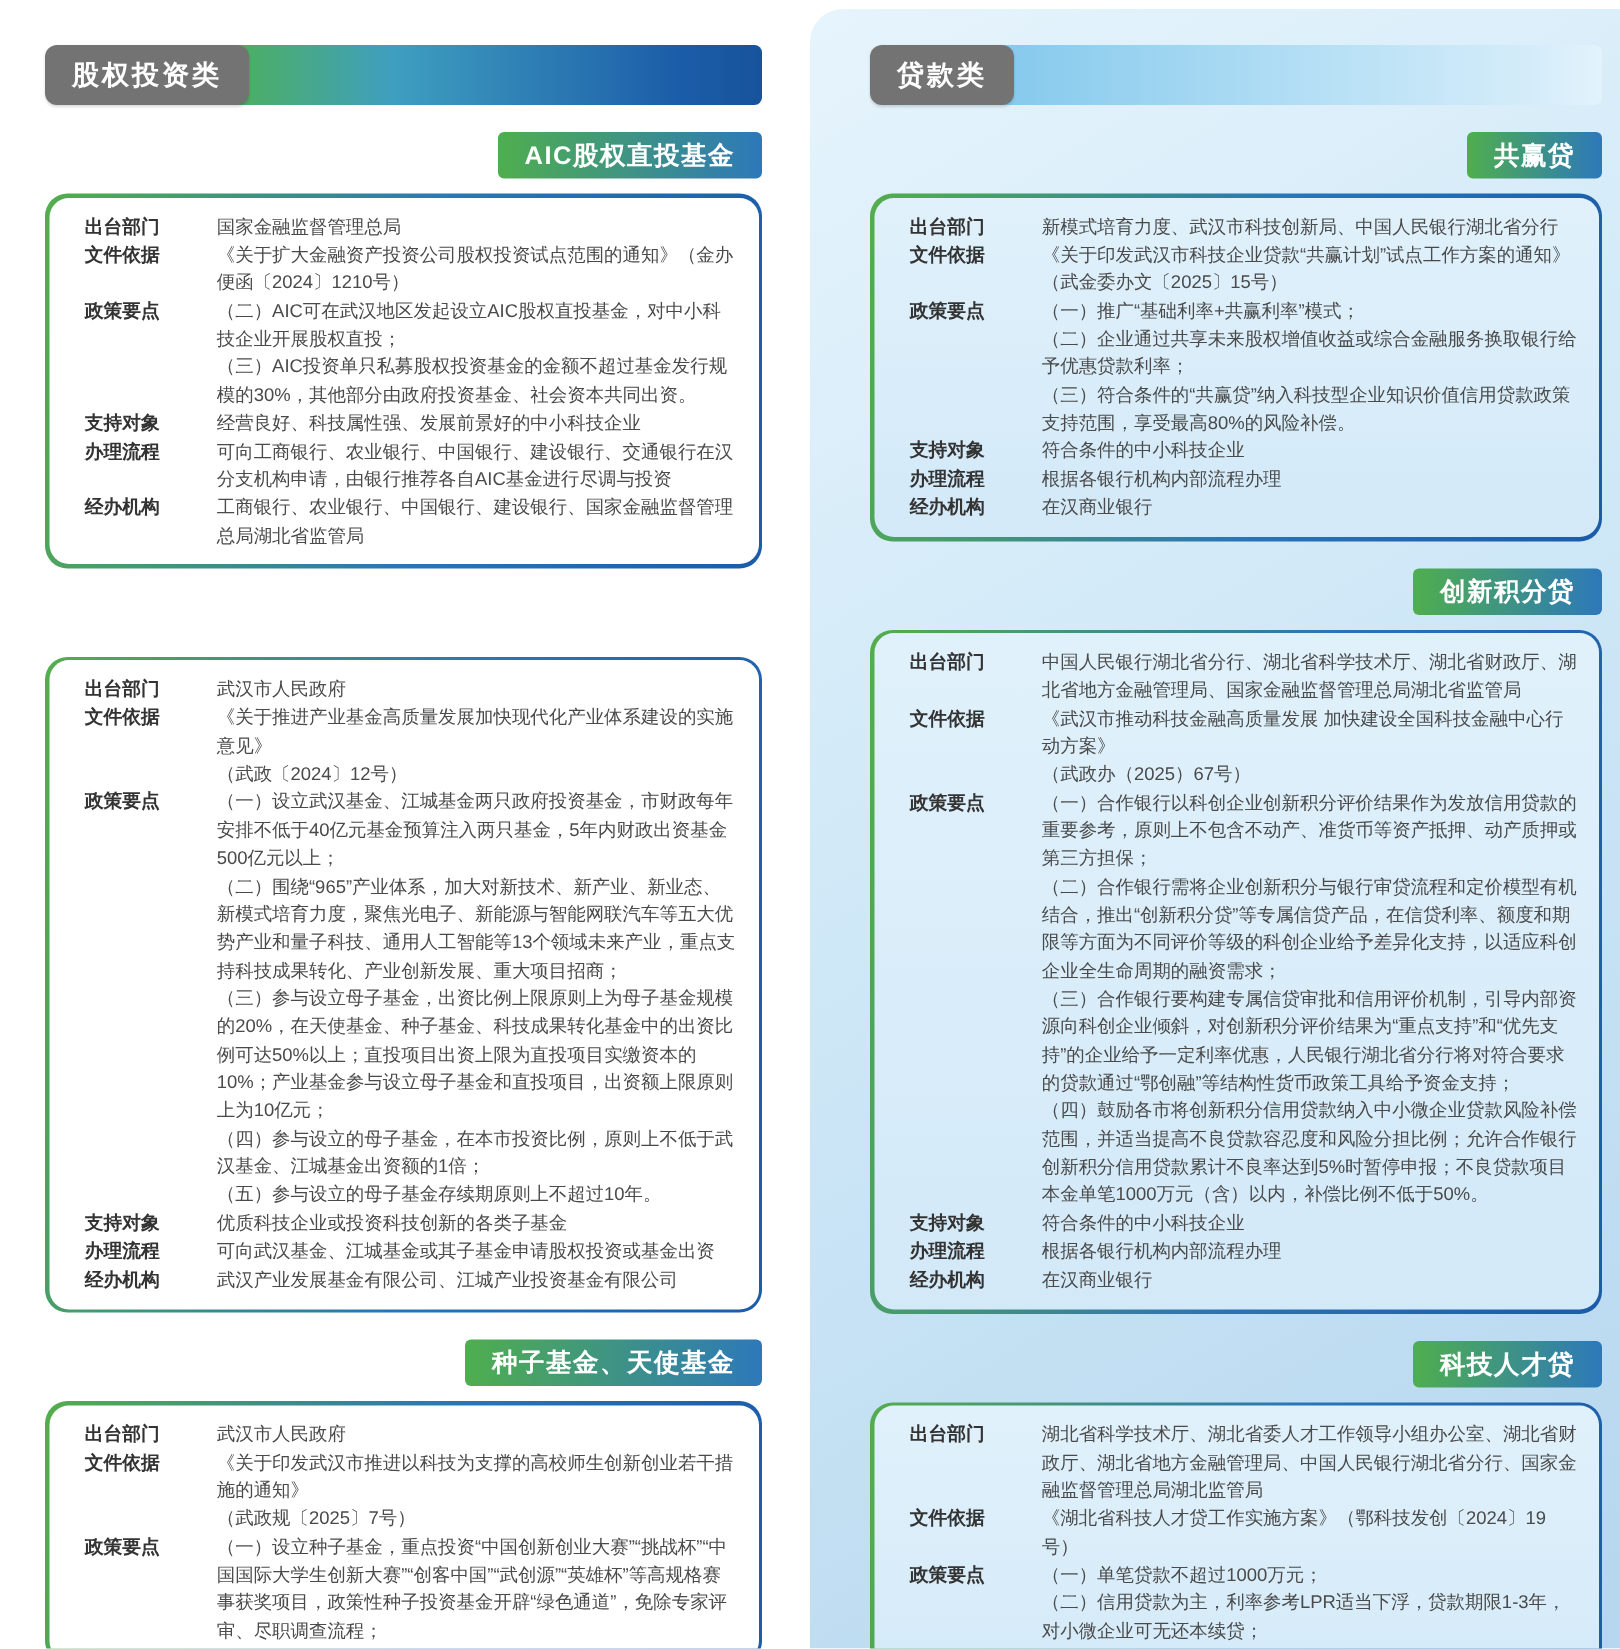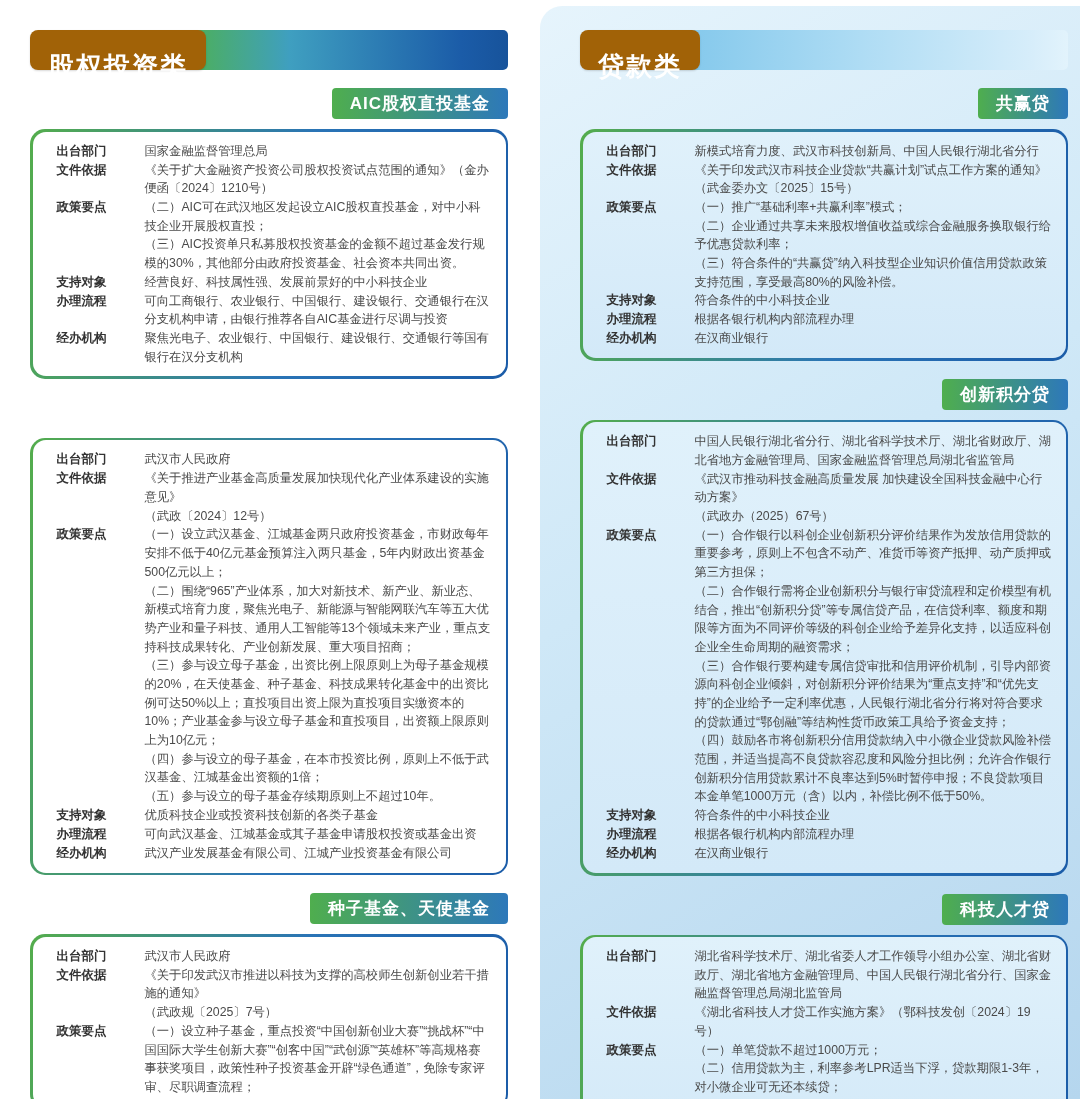--- a/index.html
+++ b/index.html
@@ -15,22 +15,22 @@
     background:linear-gradient(150deg,#e6f4fc 0%,#cfe8f7 45%,#b5d6ee 100%);
     border-radius:22px 0 0 0;
   }
   .col{position:absolute;top:30px;}
   .col-left{left:30px;width:478px;}
   .col-right{left:580px;width:488px;}
 
   
   .cat-head{display:flex;align-items:stretch;height:40px;margin-bottom:14px;}
   .cat-box{
-    background:#a16207;color:#fff;font-weight:bold;font-size:26px;line-height:40px;
-    padding:16px 18px;border-radius:8px;letter-spacing:2px;position:relative;z-index:2;
+    background:#737373;color:#fff;font-weight:bold;font-size:18px;line-height:40px;
+    padding:0 18px;border-radius:8px;letter-spacing:2px;position:relative;z-index:2;
     box-shadow:0 1px 2px rgba(0,0,0,.15);white-space:nowrap;
   }
   .cat-bar{flex:1;margin-left:-10px;border-radius:0 5px 5px 0;}
   .cat-bar-equity{background:linear-gradient(90deg,#4caf5e 0%,#3f9fc0 30%,#1b5ca8 85%,#17539b 100%);}
   .cat-bar-loan{background:linear-gradient(90deg,#85c9ec 0%,#aedcf4 45%,#d6edfa 90%,#e2f3fc 100%);}
 
   
   .sec{margin-top:18px;}
   .sec:first-of-type{margin-top:14px;}
   .sec-head{display:flex;align-items:flex-end;height:31px;flex-direction:column;}
@@ -99,21 +99,21 @@
         <div class="row">
           <div class="lbl">支持对象</div>
           <div class="val">经营良好、科技属性强、发展前景好的中小科技企业</div>
         </div>
         <div class="row">
           <div class="lbl">办理流程</div>
           <div class="val">可向工商银行、农业银行、中国银行、建设银行、交通银行在汉分支机构申请，由银行推荐各自AIC基金进行尽调与投资</div>
         </div>
         <div class="row">
           <div class="lbl">经办机构</div>
-          <div class="val">聚焦光电子、农业银行、中国银行、建设银行、交通银行等国有银行在汉分支机构</div>
+          <div class="val">工商银行、农业银行、中国银行、建设银行、国家金融监督管理总局湖北省监管局</div>
         </div>
       </div>
     </div>
   </div>
 
   <div class="sec">
     <div class="sec-head">
       <div class="sec-rule"></div>
     </div>
     <div class="card">

